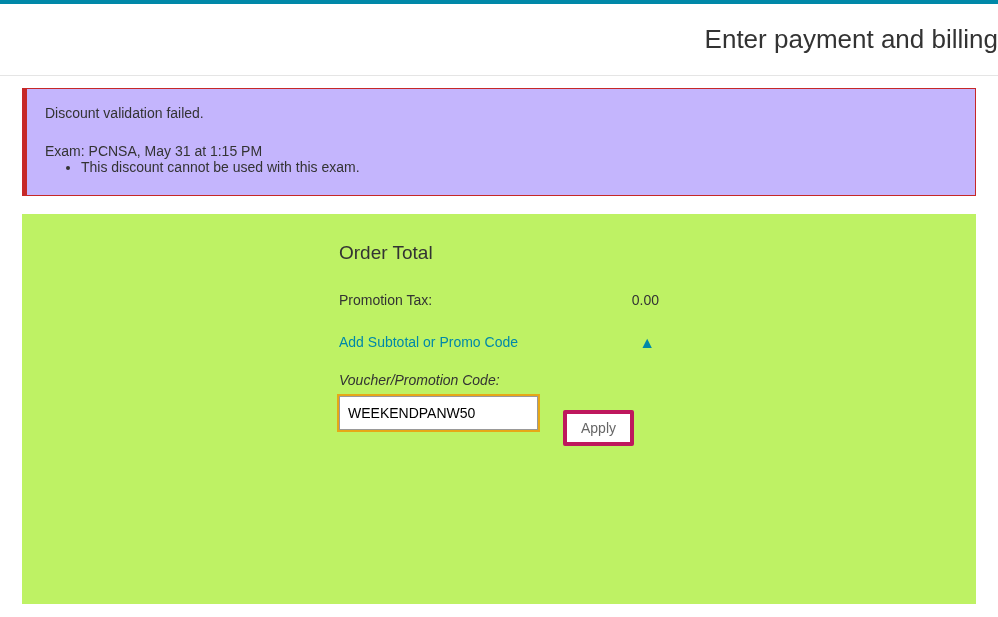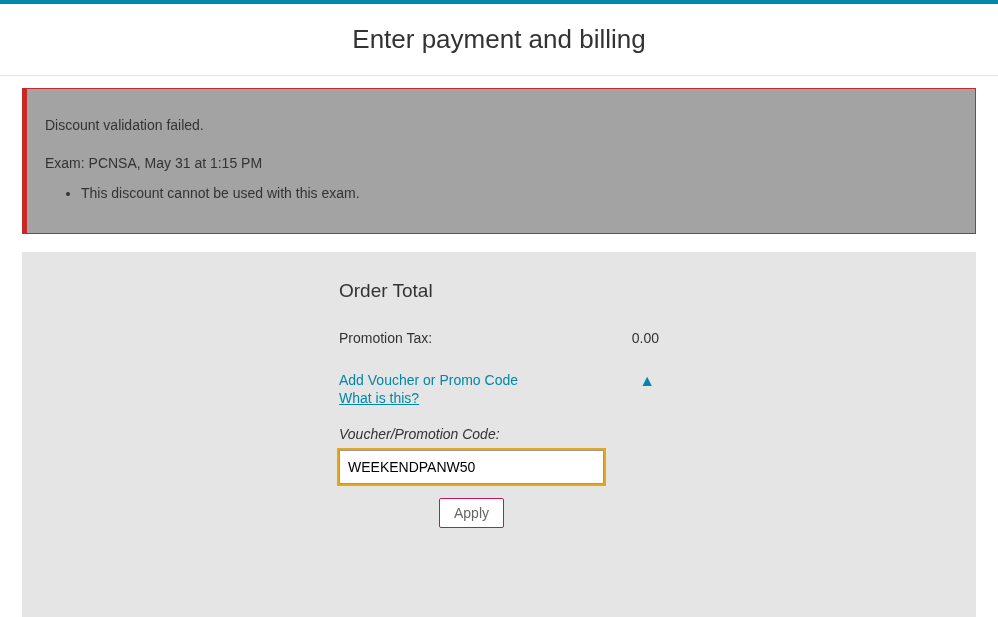--- a/index.html
+++ b/index.html
@@ -21,51 +21,51 @@
     }
     .page-header {
       text-align: center;
       padding: 20px 0;
       border-bottom: 1px solid #e5e5e5;
     }
     .page-header h1 {
       font-size: 26px;
       font-weight: 400;
       color: #333;
+      text-align: right;
     }
     .content-wrap {
       padding: 12px 22px 0 22px;
     }
     .error-box {
       border: 1px solid #c62828;
       border-left: 5px solid #c62828;
-      padding: 28px 18px;
+      padding: 16px 18px;
       margin-bottom: 18px;
-      background: #a3a3a3;
+      background: #c4b5fd;
     }
     .error-title {
       font-size: 14px;
       color: #333;
       margin-bottom: 22px;
     }
     .error-exam {
       font-size: 14px;
       color: #333;
-      margin-bottom: 14px;
     }
     .error-list {
       margin-left: 36px;
       font-size: 14px;
       color: #333;
     }
     .error-list li {
       margin-bottom: 4px;
     }
     .order-panel {
-      background: #e5e5e5;
+      background: #bef264;
       padding: 28px 20px 18px 20px;
       min-height: 390px;
     }
     .order-inner {
       width: 320px;
       margin: 0 auto;
     }
     .order-heading {
       font-size: 19px;
       font-weight: 400;
@@ -140,30 +140,30 @@
       background: #fff;
     }
     .apply-row {
       margin-top: 14px;
       display: flex;
       justify-content: center;
       width: 265px;
     }
     .apply-btn {
       background: #ffffff;
-      border: 1px solid #be185d;
+      border: 4px solid #be185d;
       color: #666;
       font-size: 14px;
       padding: 6px 14px;
       cursor: pointer;
       border-radius: 2px;
     }
     .voucher-input-wrap {
       display: flex;
-      flex-direction: column;
+      flex-direction: row;
       align-items: flex-start;
     }
   </style>
 </head>
 <body>
 
 <div class="top-bar"></div>
 
 <div class="page-header">
   <h1>Enter payment and billing</h1>
@@ -185,22 +185,21 @@
 
 
       <div class="order-row">
         <span class="label">Promotion Tax:</span>
         <span class="value">0.00</span>
       </div>
 
 
       <div class="voucher-header">
         <div class="voucher-links">
-          <a class="link">Add Voucher or Promo Code</a>
-          <a class="link underline">What is this?</a>
+          <a class="link">Add Subtotal or Promo Code</a>
         </div>
         <span class="chevron-up">▲</span>
       </div>
 
       <div class="voucher-field-label">Voucher/Promotion Code:</div>
 
       <div class="voucher-input-wrap">
         <input type="text" class="voucher-input" value="WEEKENDPANW50" style="">
         <div class="apply-row">
           <button class="apply-btn">Apply</button>

